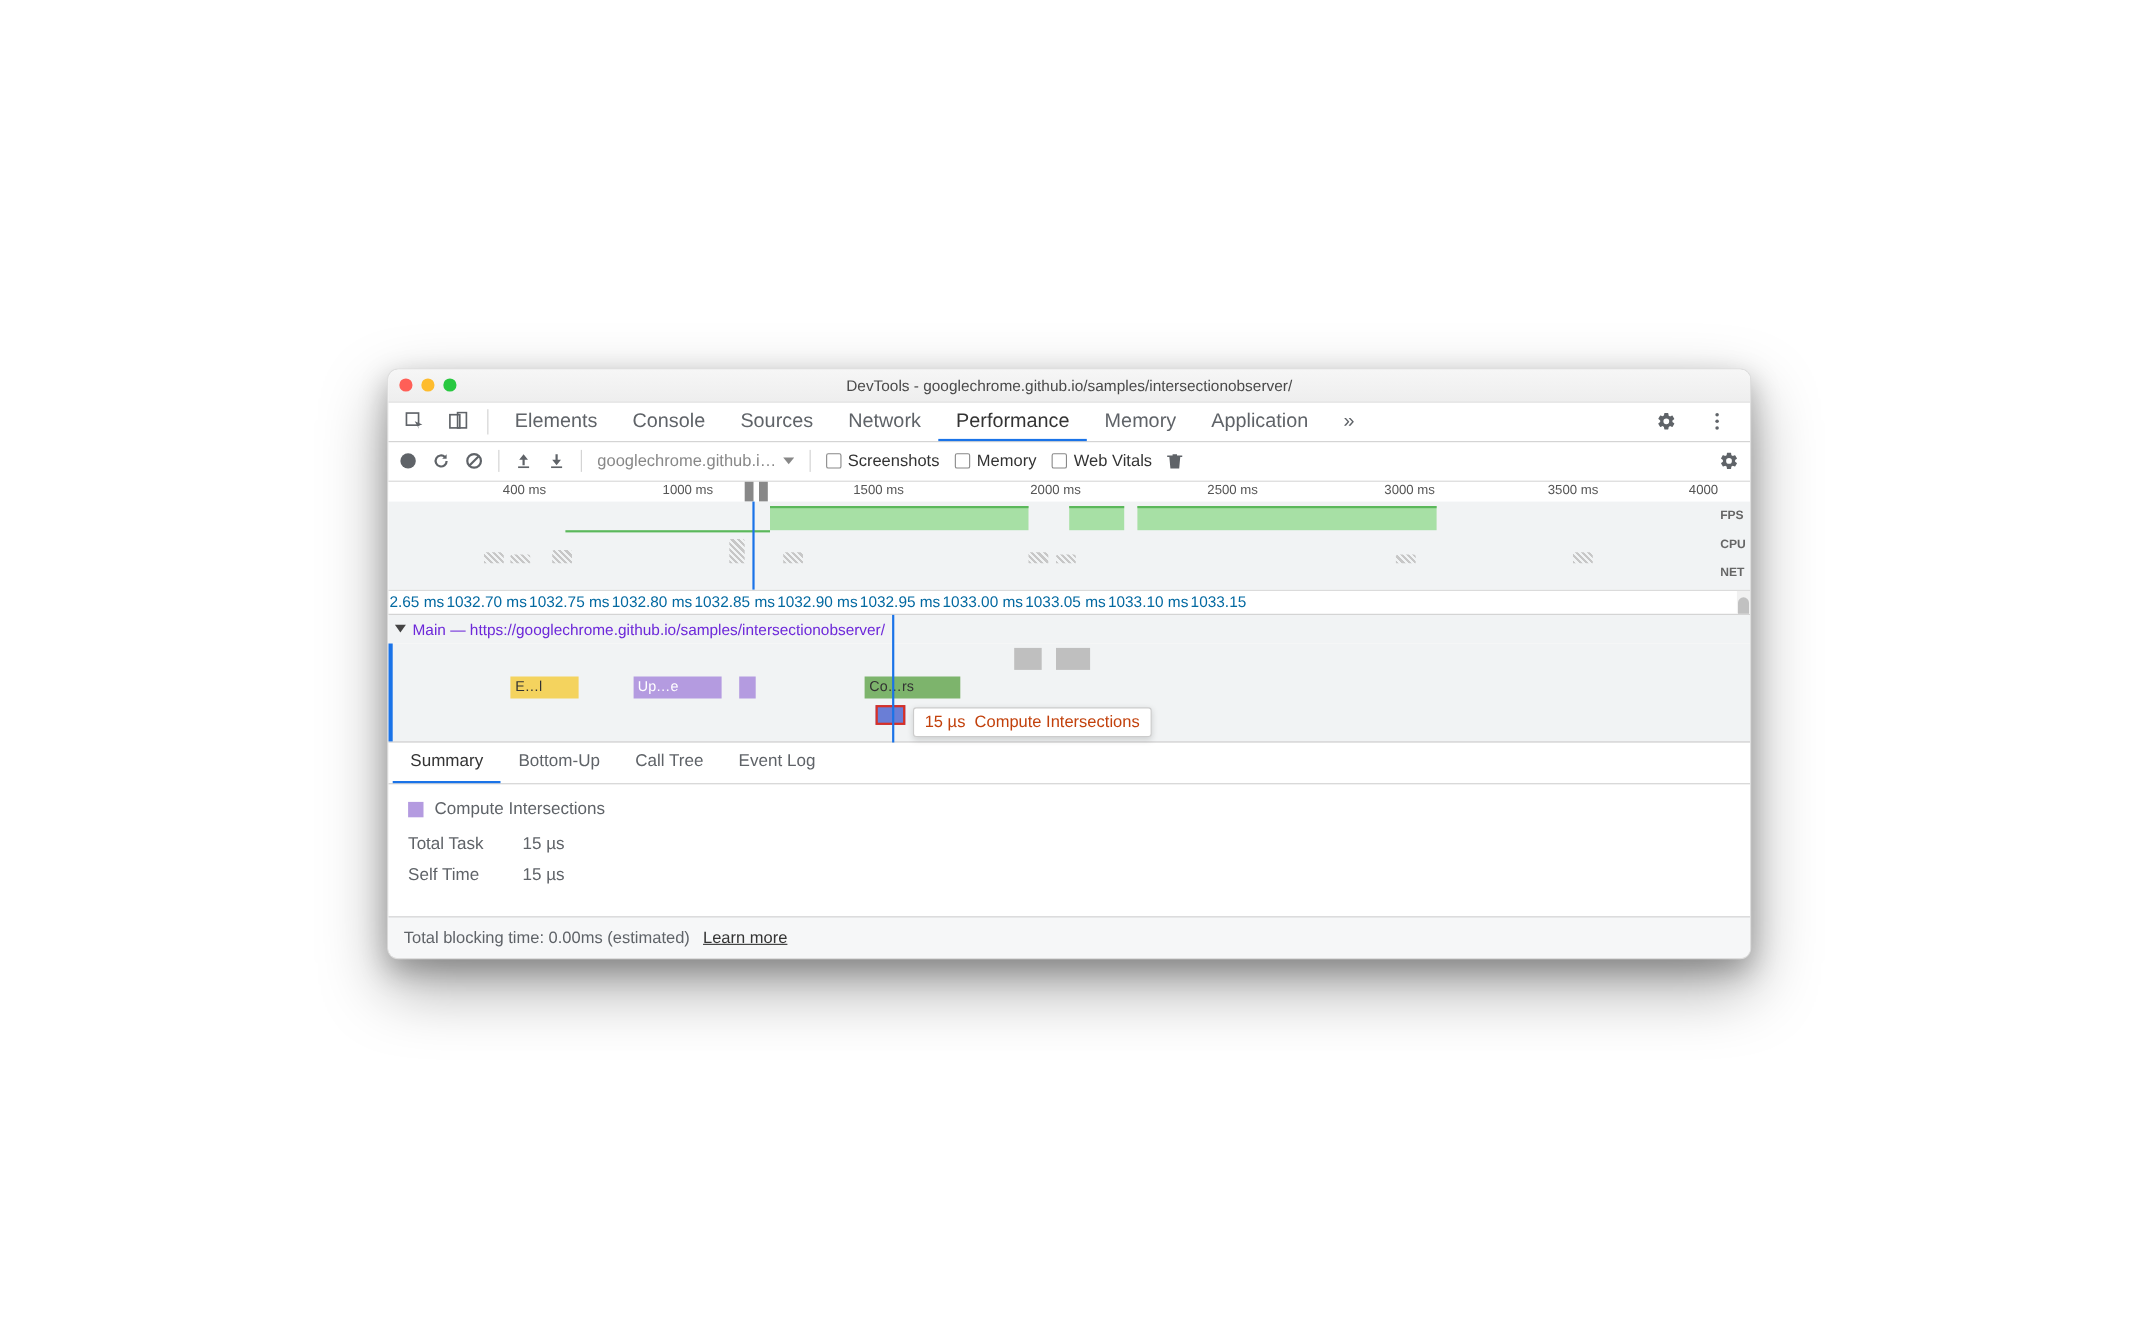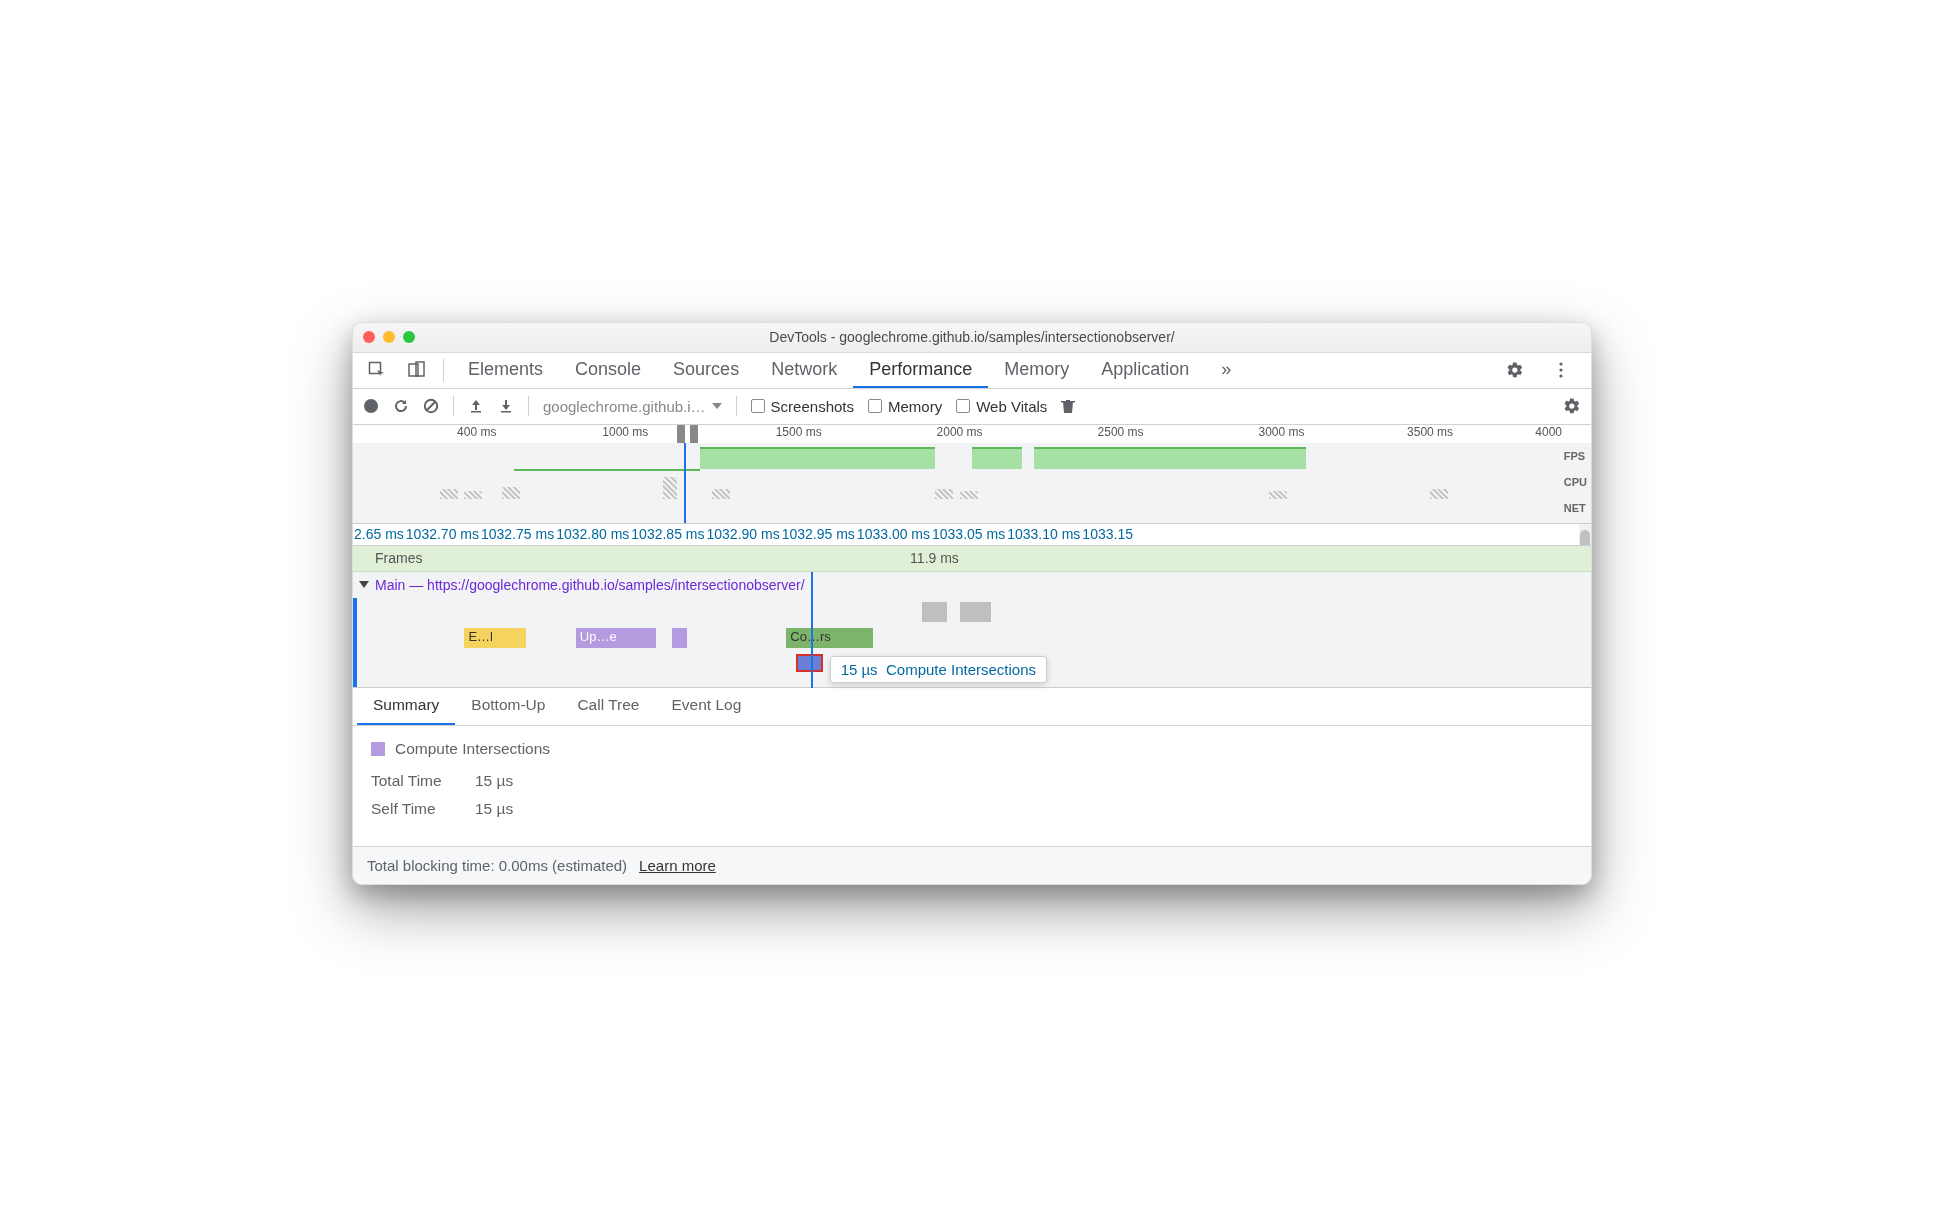--- a/index.html
+++ b/index.html
@@ -137,21 +137,21 @@
   .flame .row { position: absolute; left: 0; right: 0; height: 22px; }
   .task { position: absolute; top: 2px; height: 20px; background: #bfbfbf; color: #444; font-size: 13px; padding: 1px 4px; overflow: hidden;}
   .ev { position: absolute; top: 2px; height: 20px; font-size: 13px; padding: 1px 4px; overflow: hidden; color: #333;}
   .ev.yellow { background: #f4d35e; }
   .ev.purple { background: #b49be0; color: #fff;}
   .ev.green  { background: #7db46c; }
   .ev.selblue { background: #6a7ed6; border: 2px solid #d93025; }
   .tooltip {
     position: absolute; top: 58px; left: 38.5%;
     background: #fff; border: 1px solid #ccc; border-radius: 3px;
-    padding: 4px 10px; font-size: 15px; color: #0369a1;
+    padding: 4px 10px; font-size: 15px; color: #c2410c;
     box-shadow: 0 2px 6px rgba(0,0,0,0.15); z-index: 5;
     white-space: nowrap;
   }
   
   .bottom-tabs {
     height: 38px; border-bottom: 1px solid #d0d0d0;
     display: flex; align-items: stretch; padding: 0 4px;
   }
   .btab { padding: 0 16px; display: flex; align-items: center; font-size: 15.5px; color: #5f6368; cursor: pointer; border-bottom: 2px solid transparent;}
   .btab.active { color: #333; border-bottom-color: #1a73e8; }
@@ -343,24 +343,20 @@
     <span>1032.95 ms</span>
     <span>1033.00 ms</span>
     <span>1033.05 ms</span>
     <span>1033.10 ms</span>
     <span>1033.15</span>
     <div class="scroll-track" style="top:0;height:160px">
       <div class="scroll-thumb"></div>
     </div>
   </div>
 
-  <div class="frames-row">
-    <div class="lbl">Frames</div>
-    <div>11.9 ms</div>
-  </div>
 
   <div class="main-head">
     <div class="caret"></div>
     <span>Main — https://googlechrome.github.io/samples/intersectionobserver/</span>
     <div class="main-cursor"></div>
   </div>
 
   <div class="flame">
     <div class="left-bar"></div>
     <div class="row" style="top:2px">
@@ -387,21 +383,21 @@
     <div class="btab">Call Tree</div>
     <div class="btab">Event Log</div>
   </div>
 
   <div class="summary">
     <div class="hdr">
       <div class="sq"></div>
       <span>Compute Intersections</span>
     </div>
     <div class="kv">
-      <span class="k">Total Time</span>
+      <span class="k">Total Task</span>
       <span>15 µs</span>
     </div>
     <div class="kv">
       <span class="k">Self Time</span>
       <span>15 µs</span>
     </div>
   </div>
 
   <div class="footer">
     <span>Total blocking time: 0.00ms (estimated)</span>

